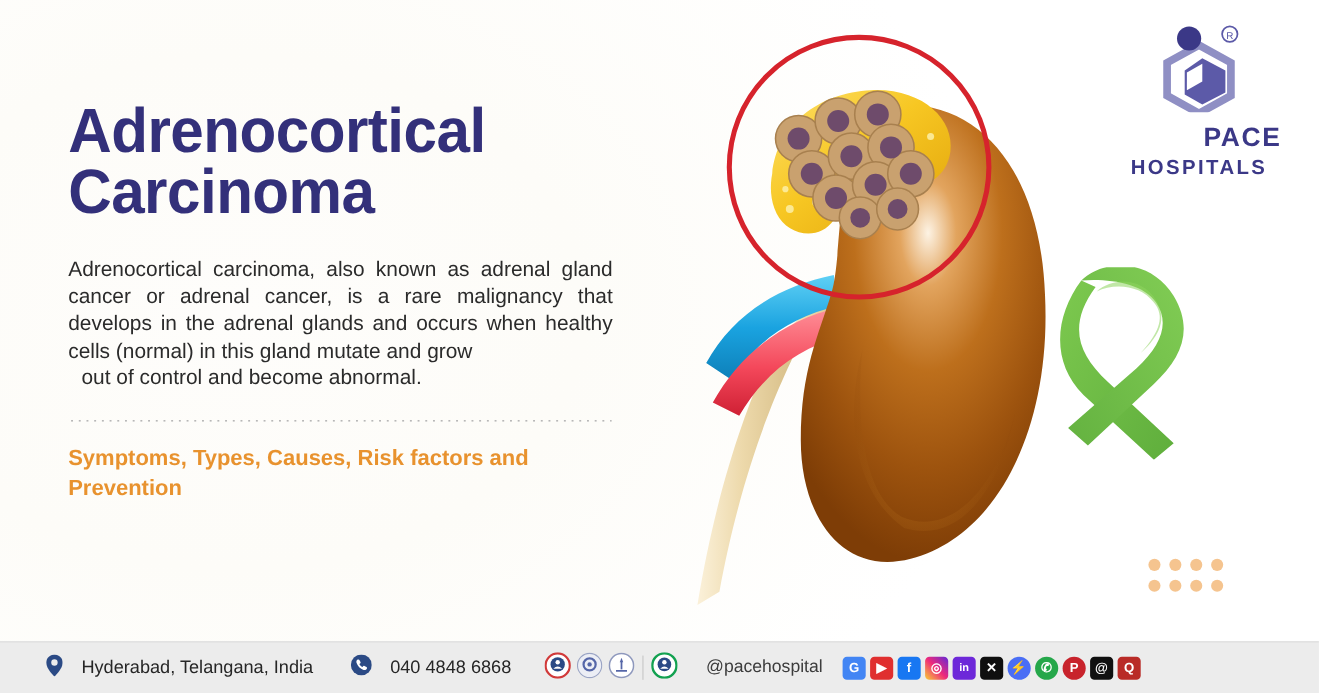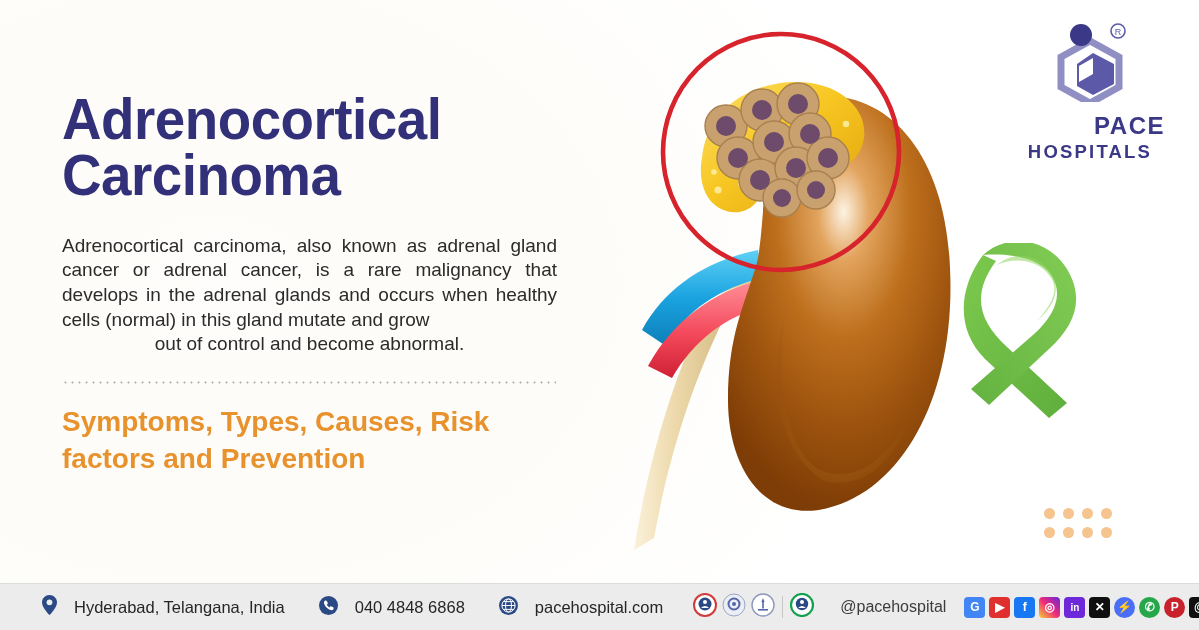--- a/index.html
+++ b/index.html
@@ -36,34 +36,34 @@
   .desc {
     margin-top:30px;
     width:495px;
     font-size:19px;
     line-height:1.30;
     color:#2b2b2b;
     text-align:justify;
     text-justify:inter-word;
     font-family:"Liberation Sans", sans-serif;
   }
-  .desc .last { text-align:center; }
+  .desc .last { text-align:left;margin-left:12px; }
 
   .dotted-rule {
     margin-top:24px;
     width:494px; height:3px;
     background-image:radial-gradient(circle, #b7b7b7 0.9px, rgba(0,0,0,0) 1.2px);
     background-size:7px 3px;
     background-repeat:repeat-x;
   }
 
   .subtitle {
     margin-top:20px;
     width:500px;
-    font-size:28px;
+    font-size:20px;
     line-height:1.32;
     font-weight:bold;
     color:#e8922e;
     font-family:"Liberation Sans", sans-serif;
   }
 
   
   .logo { position:absolute; right:34px; top:22px; width:150px; text-align:center; }
   .logo-mark { position:relative; width:150px; height:80px; }
   .logo-mark svg { position:absolute; left:50%; top:0; transform:translateX(-50%); }
@@ -332,35 +332,20 @@
         <svg width="19" height="19" viewBox="0 0 19 19" xmlns="http://www.w3.org/2000/svg">
           <circle cx="9.5" cy="9.5" r="9.5" fill="#2b4a85"></circle>
           <path d="M6.2 4.6 c0.8-0.4 1.4 0 1.8 0.8 l0.7 1.4 c0.3 0.6 0.1 1-0.4 1.4 l-0.6 0.4
                    c0.5 1.2 1.6 2.3 2.8 2.8 l0.4-0.6 c0.4-0.5 0.8-0.7 1.4-0.4 l1.4 0.7
                    c0.8 0.4 1.2 1 0.8 1.8 -0.5 1-1.7 1.5-3 1.1 -3-0.9-5.5-3.4-6.4-6.4 -0.4-1.3 0.1-2.5 1.1-3 Z" fill="#ffffff"></path>
         </svg>
       </span>
       <span class="label">040 4848 6868</span>
     </div>
 
-    <div class="f-item f-web">
-      <span>
-        <svg width="19" height="19" viewBox="0 0 19 19" xmlns="http://www.w3.org/2000/svg">
-          <circle cx="9.5" cy="9.5" r="9.5" fill="#2b4a85"></circle>
-          <g stroke="#ffffff" stroke-width="1" fill="none">
-            <circle cx="9.5" cy="9.5" r="6.6"></circle>
-            <ellipse cx="9.5" cy="9.5" rx="3" ry="6.6"></ellipse>
-            <line x1="3" y1="9.5" x2="16" y2="9.5"></line>
-            <line x1="4.3" y1="5.6" x2="14.7" y2="5.6"></line>
-            <line x1="4.3" y1="13.4" x2="14.7" y2="13.4"></line>
-          </g>
-        </svg>
-      </span>
-      <span class="label">pacehospital.com</span>
-    </div>
 
     <div class="accred">
       <span>
         <svg width="24" height="24" viewBox="0 0 24 24" xmlns="http://www.w3.org/2000/svg">
           <circle cx="12" cy="12" r="11" fill="#fff" stroke="#d13a3a" stroke-width="2"></circle>
           <circle cx="12" cy="11" r="6.5" fill="#2b4a85"></circle>
           <circle cx="12" cy="9" r="2" fill="#fff"></circle>
           <path d="M8 15 q4-4 8 0 z" fill="#fff"></path>
         </svg>
       </span>

